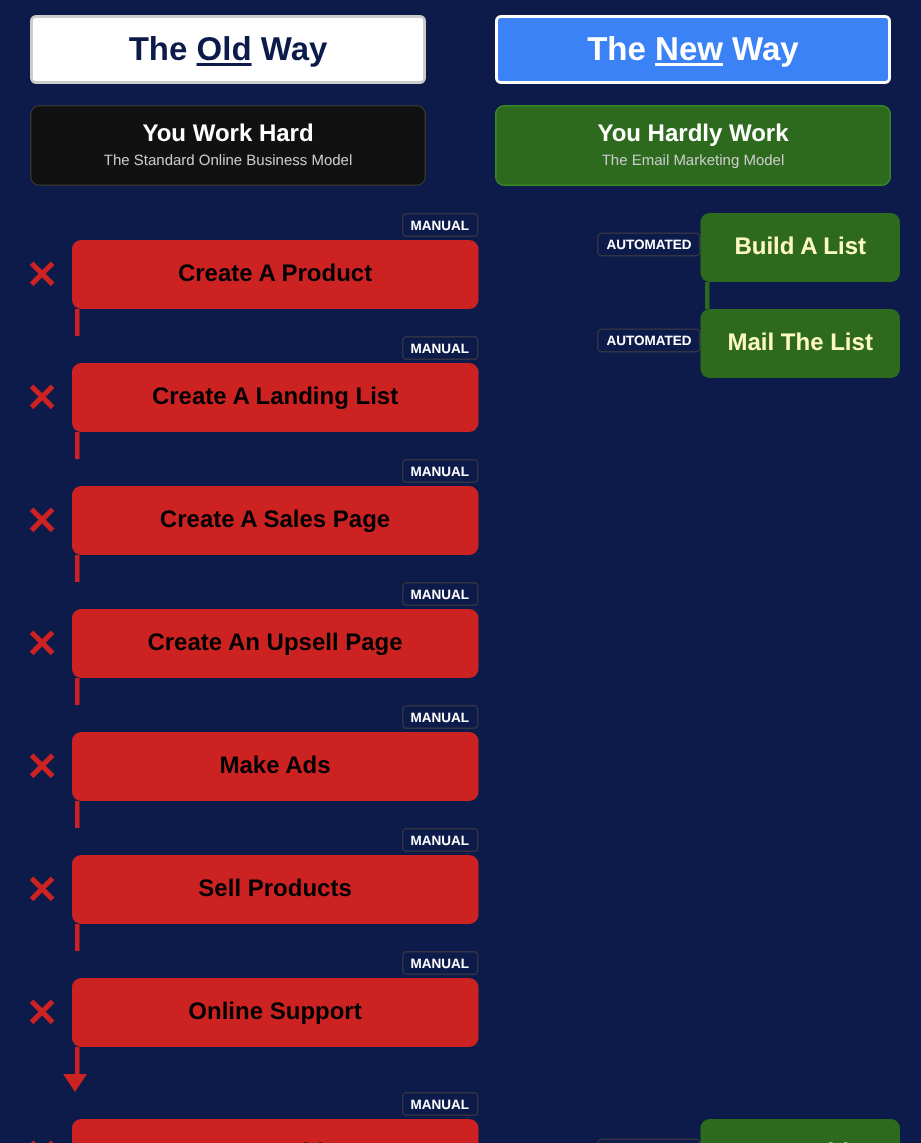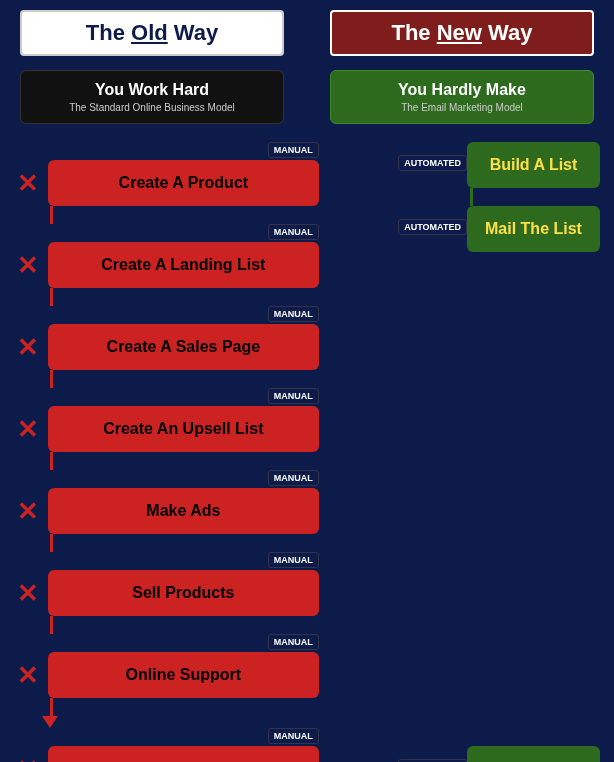--- a/index.html
+++ b/index.html
@@ -120,21 +120,21 @@
       border: none;
       border-radius: 6px;
       padding: 14px 8px;
       font-size: 16px;
       font-weight: bold;
       text-align: center;
       cursor: pointer;
     }
     .step-btn-green {
       background: #2d6a1e;
-      color: #fde047;
+      color: #fef9c3;
       width: 100%;
       border: none;
       border-radius: 6px;
       padding: 14px 8px;
       font-size: 16px;
       font-weight: bold;
       text-align: center;
       cursor: pointer;
     }
     .label-badge {
@@ -175,34 +175,34 @@
 <body>
 
 <div class="page-container">
 
   <div class="header-row">
     <div class="header-box header-box-old">
       <div class="header-title">
         The <u>Old</u> Way
       </div>
     </div>
-    <div class="header-box header-box-new" style="background:#7f1d1d; border:2px solid #fff;">
+    <div class="header-box header-box-new" style="background:#3b82f6; border:2px solid #fff;">
       <div class="header-title header-title-new">
         The <u>New</u> Way
       </div>
     </div>
   </div>
 
   <div class="sub-header-row">
     <div class="sub-box sub-box-old">
       <div class="sub-title">You Work Hard</div>
       <div class="sub-subtitle">The Standard Online Business Model</div>
     </div>
     <div class="sub-box sub-box-new">
-      <div class="sub-title">You Hardly Make</div>
+      <div class="sub-title">You Hardly Work</div>
       <div class="sub-subtitle">The Email Marketing Model</div>
     </div>
   </div>
 
   <div class="columns-row">
 
     <div class="left-col">
 
       <div class="step-with-label">
         <div class="badge-row badge-row-with-x">
@@ -236,21 +236,21 @@
         </div>
       </div>
       <div style="width:3px;height:18px;background:#cc2222;margin-left:36px;align-self:flex-start;"></div>
 
       <div class="step-with-label">
         <div class="badge-row badge-row-with-x">
           <span class="label-badge">MANUAL</span>
         </div>
         <div class="step-row">
           <span class="x-icon">✕</span>
-          <button class="step-btn">Create An Upsell List</button>
+          <button class="step-btn">Create An Upsell Page</button>
         </div>
       </div>
       <div style="width:3px;height:18px;background:#cc2222;margin-left:36px;align-self:flex-start;"></div>
 
       <div class="step-with-label">
         <div class="badge-row badge-row-with-x">
           <span class="label-badge">MANUAL</span>
         </div>
         <div class="step-row">
           <span class="x-icon">✕</span>

